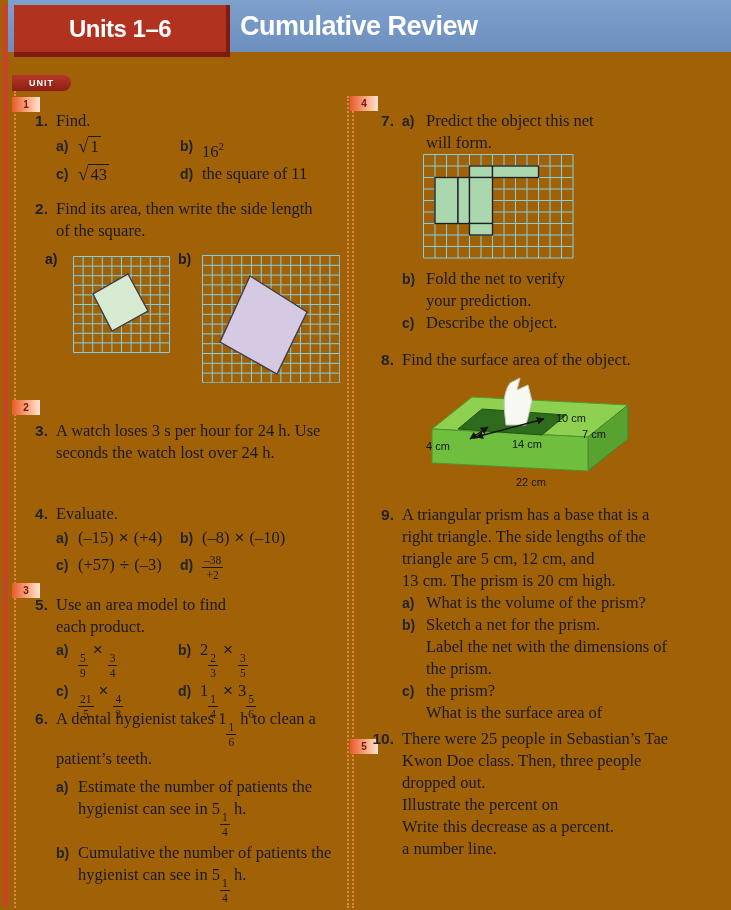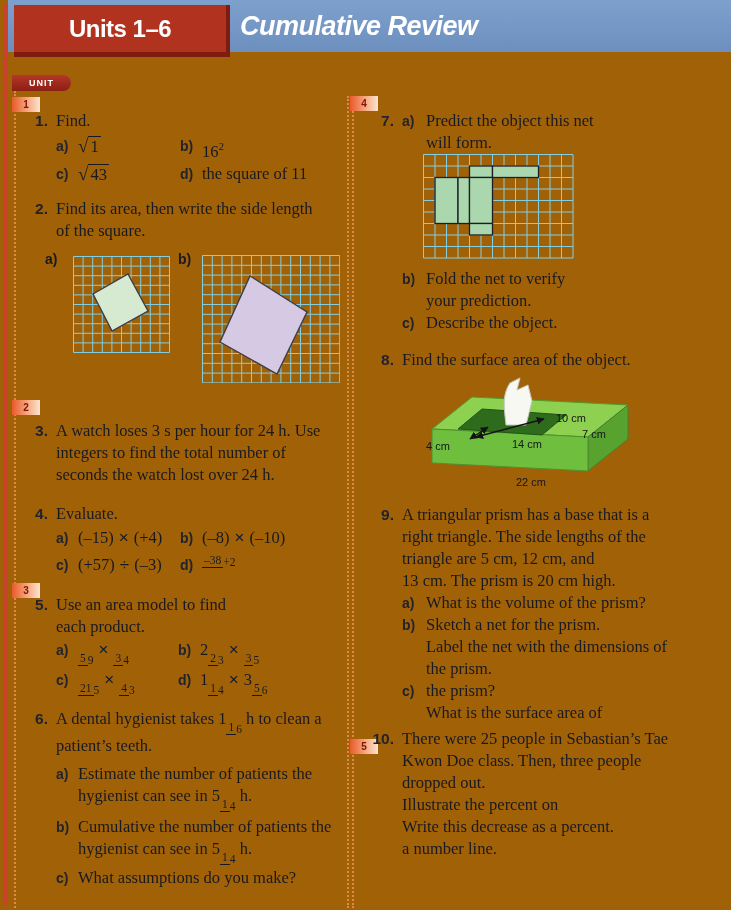--- a/index.html
+++ b/index.html
@@ -7,21 +7,21 @@
         font-family:"Liberation Serif",serif;color:#191922;}
   
   .band{position:absolute;left:8px;top:0;width:723px;height:52px;
         background:linear-gradient(180deg,#7ea0cd 0%,#7496c4 60%,#6d8fbe 100%);}
   .strip{position:absolute;left:3px;top:4px;width:5px;height:902px;background:#c8432a;}
   .ubox{position:absolute;left:14px;top:5px;width:212px;height:47px;background:#b23220;
         border-bottom:5px solid #7e1c10;border-right:4px solid #7e1c10;
         display:flex;align-items:center;justify-content:center;}
   .ubox span{font-family:"Liberation Sans",sans-serif;font-weight:bold;font-size:24px;color:#fff;letter-spacing:-0.5px;}
   .ptitle{position:absolute;left:240px;top:11px;font-family:"Liberation Sans",sans-serif;
-        font-weight:bold;font-size:27px;color:#fff;letter-spacing:-0.5px;font-style:italic;}
+        font-weight:bold;font-size:27px;color:#fff;letter-spacing:-0.5px;}
   .pill{position:absolute;left:12px;top:75px;width:59px;height:16px;border-radius:0 9px 9px 0;
         background:linear-gradient(180deg,#b5362a,#8c1f12);display:flex;align-items:center;justify-content:center;}
   .pill span{font-family:"Liberation Sans",sans-serif;font-weight:bold;font-size:9px;color:#fff;letter-spacing:1px;}
   .vdot{position:absolute;width:0;border-left:2px dotted #de8a42;z-index:1;}
   .marker{position:absolute;width:28px;height:15px;z-index:2;
         background:linear-gradient(90deg,#e85a2c 0%,#f7a87e 55%,#fce4d4 100%);
         display:flex;align-items:center;justify-content:center;}
   .marker span{font-family:"Liberation Sans",sans-serif;font-weight:bold;font-size:10px;color:#7c150c;}
   
   .q{position:absolute;display:flex;align-items:flex-start;z-index:3;}
@@ -29,21 +29,21 @@
       font-weight:bold;font-size:15.5px;line-height:22px;color:#23232b;}
   .qr .qn{flex:0 0 24px;}
   .qb{flex:1;font-size:16.5px;line-height:22px;}
   .ln{min-height:22px;}
   .part{display:flex;align-items:flex-start;}
   .pl{flex:0 0 22px;font-family:"Liberation Sans",sans-serif;font-weight:bold;font-size:14px;line-height:22px;color:#23232b;}
   .qr .pl{flex:0 0 24px;}
   .row{display:flex;}
   .c1{width:124px;}
   .c1b{width:122px;}
-  .fr{display:inline-flex;flex-direction:row;align-items:center;vertical-align:-7px;
+  .fr{display:inline-flex;flex-direction:column;align-items:center;vertical-align:-7px;
       line-height:1.05;font-size:11.5px;}
   .fr .fn{padding:0 2px 1px;border-bottom:1px solid #191922;}
   .fr .fd{padding-top:1px;}
   .x{font-family:"Liberation Sans",sans-serif;font-size:17px;padding:0 5px;}
   sup{font-size:11px;}
   .rt{white-space:nowrap;}
   .rsign{font-size:19px;}
   .rbar{border-top:1.4px solid #191922;padding:0 2px;}
   .frow{min-height:29px;display:flex;align-items:flex-start;padding-top:1px;}
   
@@ -183,21 +183,20 @@
             <polygon points="48,21 105,57 75,119 18,87" fill="#d5c9e3" stroke="#3d3d46" stroke-width="1.4"></polygon>
           </svg>
       </div>
     </div>
   </div>
 
   <div class="q" style="left:20px;top:420px;width:330px">
     <div class="qn">3.</div>
     <div class="qb">
       <div class="ln">A watch loses 3 s per hour for 24 h. Use</div>
-      <div class="ln">integers to find the total number of</div>
       <div class="ln">seconds the watch lost over 24 h.</div>
     </div>
   </div>
 
   <div class="q" style="left:20px;top:503px;width:330px">
     <div class="qn">4.</div>
     <div class="qb">
       <div class="ln">Evaluate.</div>
       <div class="row" style="min-height:26px;margin-top:2px">
         <div class="c1 part">

